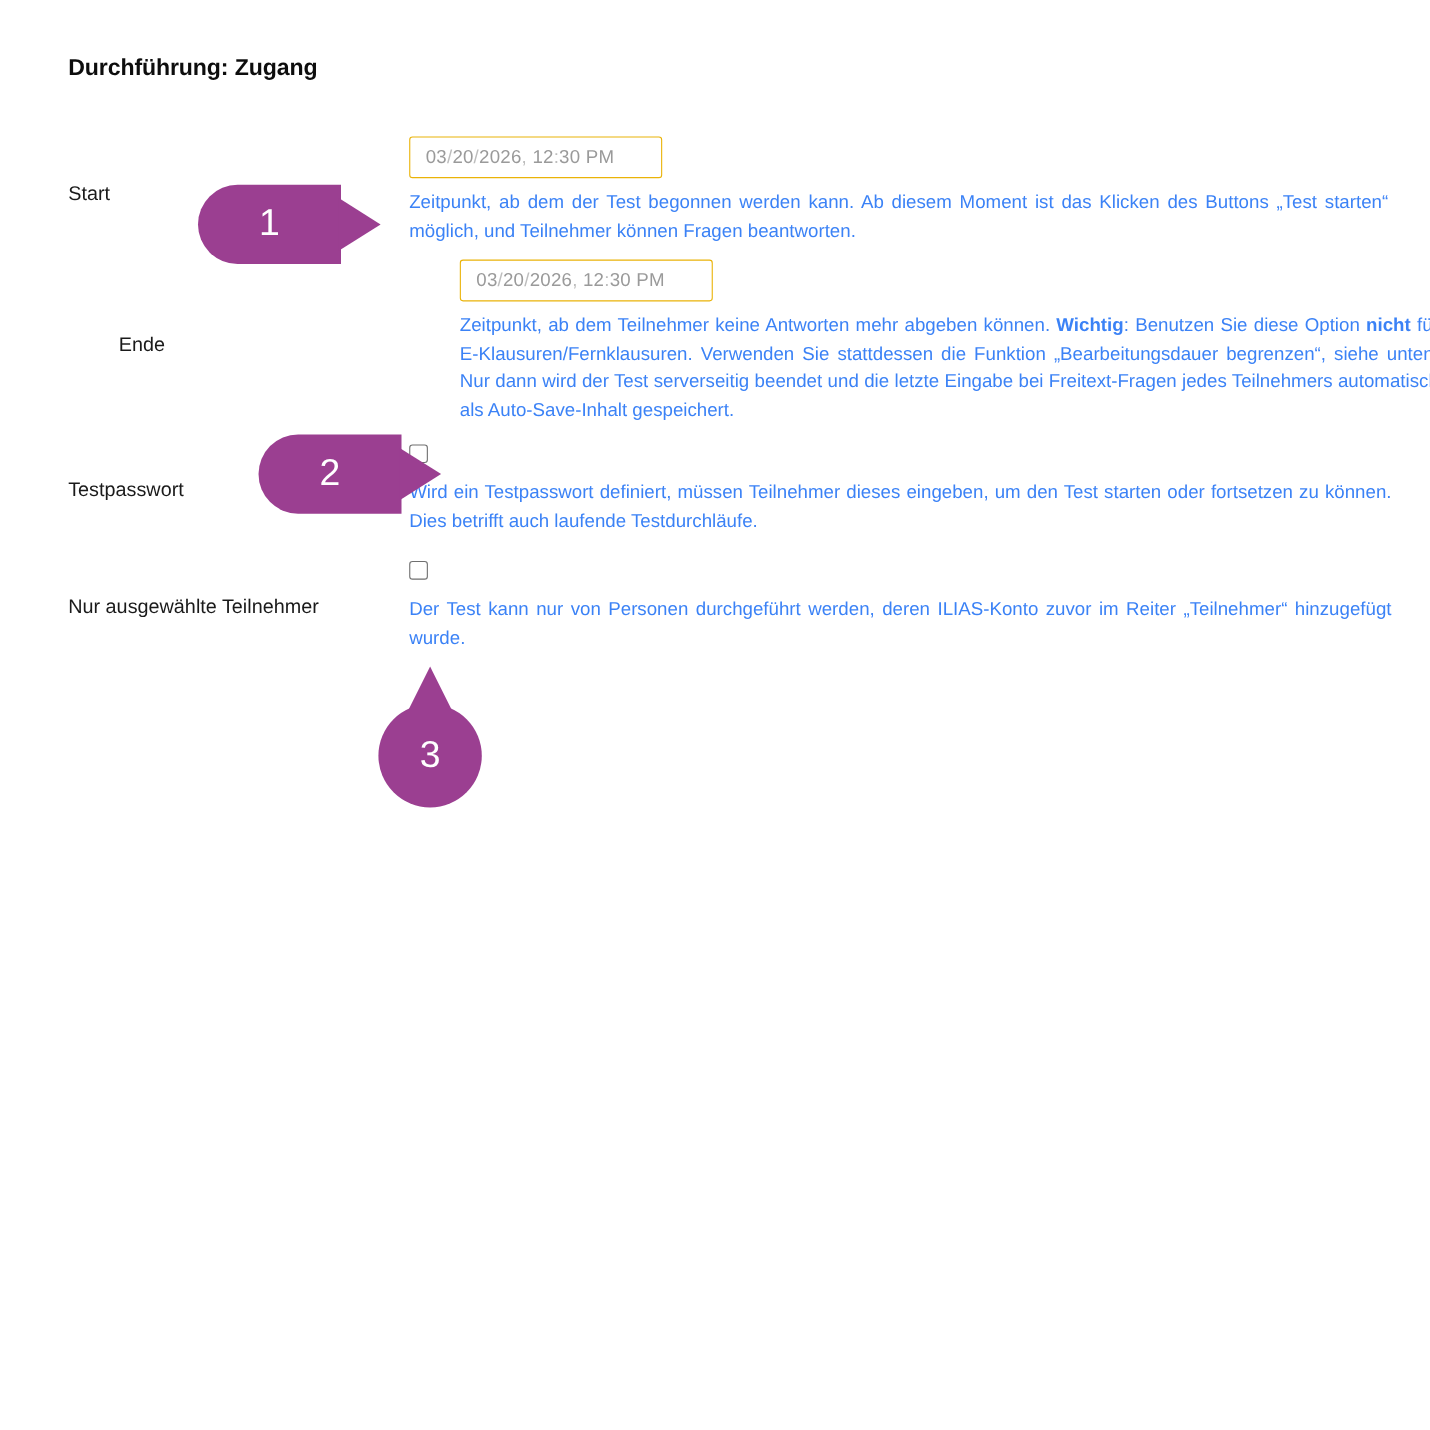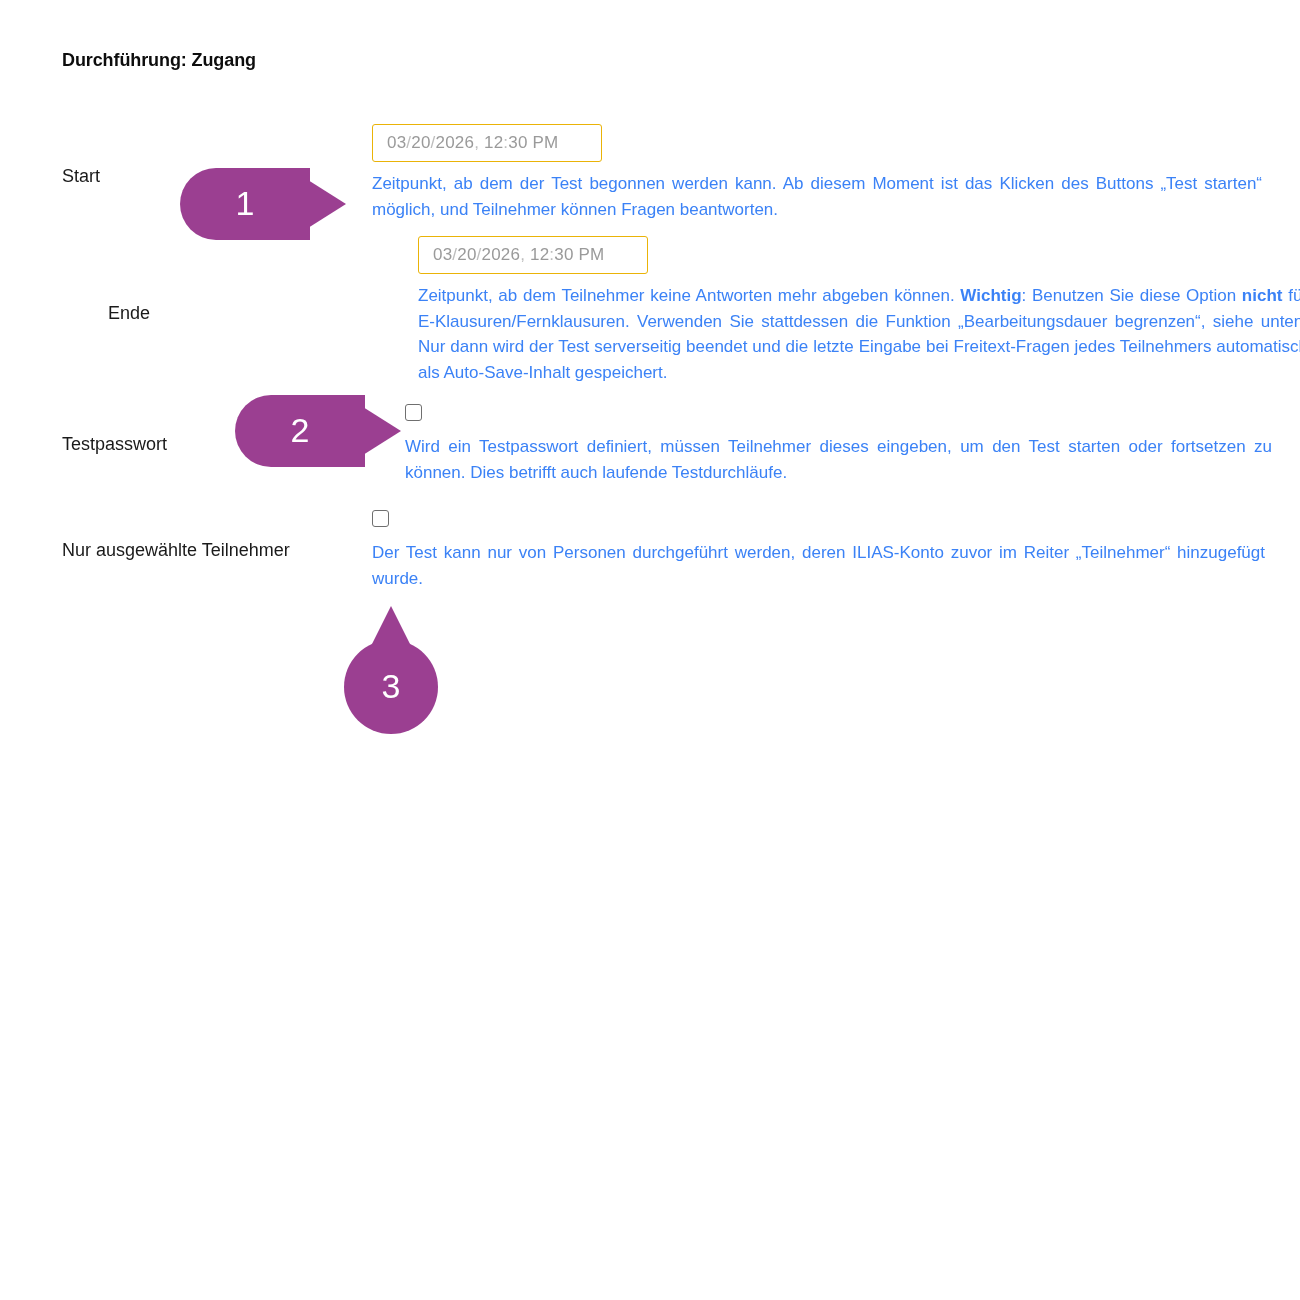--- a/index.html
+++ b/index.html
@@ -17,21 +17,21 @@
   }
   .page {
     position: relative;
     width: 1300px;
     height: 1300px;
   }
   .page-title {
     position: absolute;
     left: 62px;
     top: 50px;
-    font-size: 18px;
+    font-size: 21px;
     font-weight: bold;
     letter-spacing: -0.1px;
     color: #0d0d0d;
   }
 
   
   .form {
     position: absolute;
     left: 62px;
     top: 120px;
@@ -91,21 +91,21 @@
     border: 1px solid #6f6f6f;
     border-radius: 3px;
     background: #ffffff;
     display: inline-block;
     margin-top: 6px;
   }
 
   
   .row-start   { position: absolute; left: 0; top: 0; width: 1210px; }
   .row-ende    { position: absolute; left: 0; top: 112px; width: 1210px; margin-left: 46px; }
-  .row-pw      { position: absolute; left: 0; top: 274px; width: 1210px; gap: 33px; }
+  .row-pw      { position: absolute; left: 0; top: 274px; width: 1210px; }
   .row-sel     { position: absolute; left: 0; top: 380px; width: 1210px; }
 
   
   .marker {
     position: absolute;
     color: #ffffff;
     font-size: 34px;
     display: flex;
     align-items: center;
     justify-content: center;

